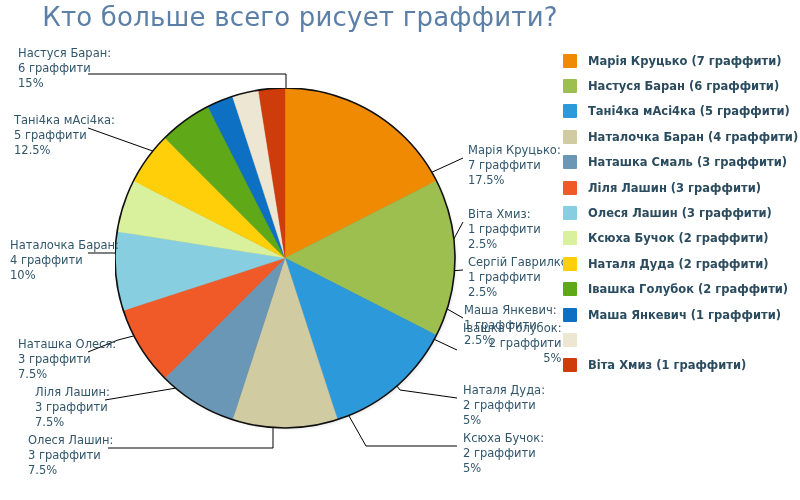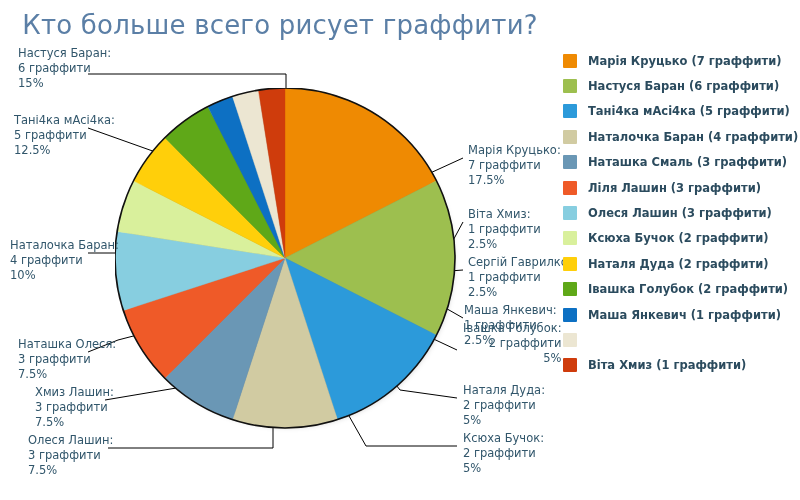--- a/index.html
+++ b/index.html
@@ -4,25 +4,25 @@
 <style>
   html,body{margin:0;padding:0;}
   body{
     width:800px;height:500px;background:#ffffff;overflow:hidden;
     font-family:"DejaVu Sans","Liberation Sans",sans-serif;
     position:relative;
   }
   #chart-root{position:absolute;inset:0;}
 
   #chart-title{
-    position:absolute;left:0;top:10px;width:560px;
+    position:absolute;left:0;top:2px;width:560px;
     text-align:center;
     font-family:"DejaVu Sans","Liberation Sans",sans-serif;
     font-size:26px;font-weight:400;color:#5b7fa6;
-    letter-spacing:.2px;white-space:nowrap;
+    letter-spacing:.2px;white-space:nowrap;padding-left:20px;
   }
 
   
   #pie-wrap{position:absolute;left:115px;top:88px;width:345px;height:345px;}
   #pie-shadow{
     position:absolute;left:8px;top:8px;width:330px;height:330px;
     border-radius:50%;
     background:radial-gradient(circle at 50% 50%, rgba(0,0,0,.55) 0 68%, rgba(0,0,0,0) 72%);
     filter:blur(3px);
   }
@@ -127,21 +127,21 @@
     <span class="ln">10%</span>
   </div>
 
   <div class="callout" style="left:18px;top:337px;">
     <span class="ln">Наташка Олеся:</span>
     <span class="ln">3 граффити</span>
     <span class="ln">7.5%</span>
   </div>
 
   <div class="callout" style="left:35px;top:385px;">
-    <span class="ln">Хмиз Лашин:</span>
+    <span class="ln">Ліля Лашин:</span>
     <span class="ln">3 граффити</span>
     <span class="ln">7.5%</span>
   </div>
 
   <div class="callout" style="left:28px;top:433px;">
     <span class="ln">Олеся Лашин:</span>
     <span class="ln">3 граффити</span>
     <span class="ln">7.5%</span>
   </div>
 

